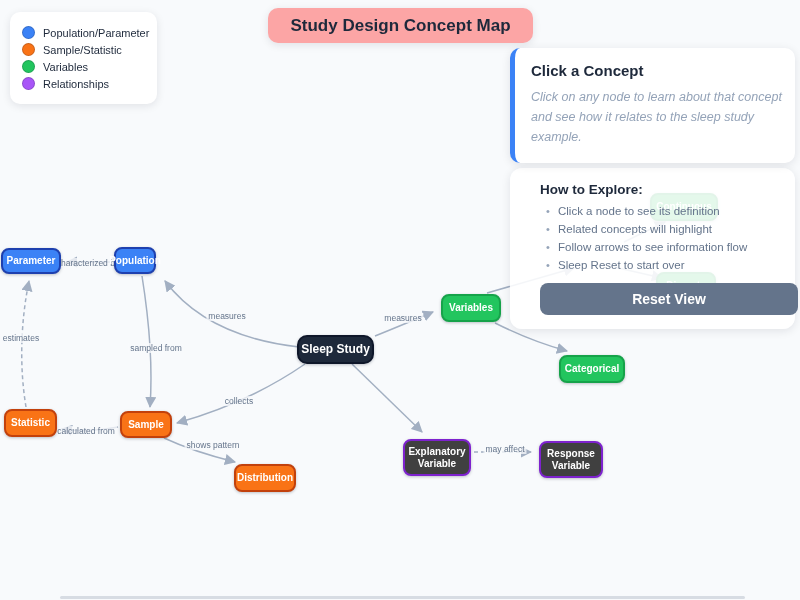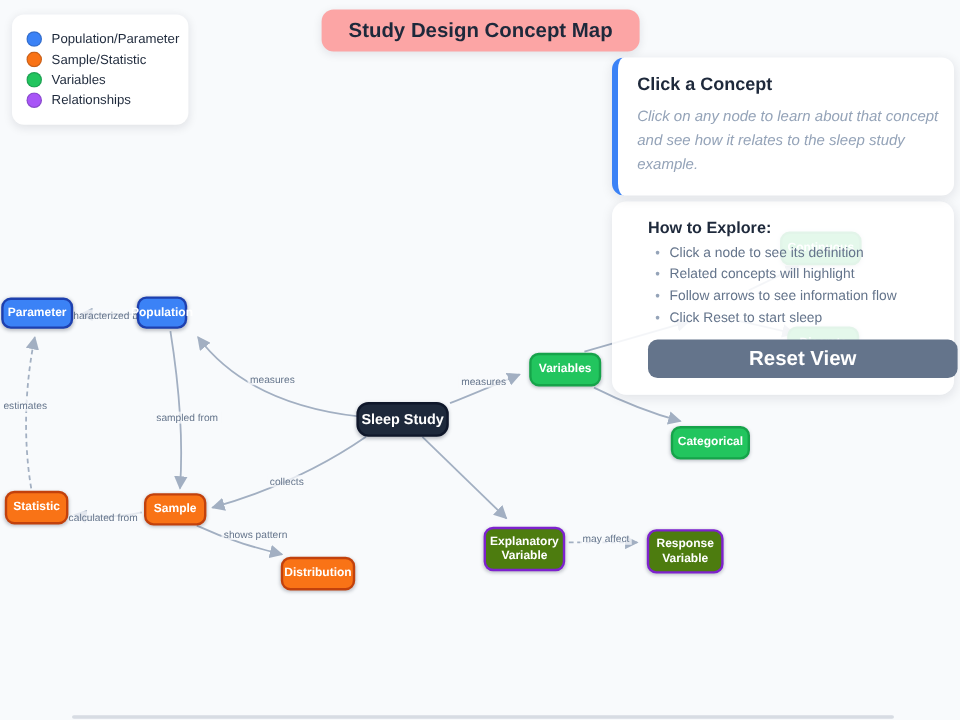--- a/index.html
+++ b/index.html
@@ -21,21 +21,21 @@
     display:flex; align-items:center; justify-content:center;
     border-radius:8px; border:2px solid;
     color:#fff; font-weight:bold; font-size:10px; line-height:1.15;
     text-align:center; cursor:pointer;
     box-shadow:0 1px 3px rgba(15,23,42,0.25);
     padding:2px;
   }
   .n-blue   { background:#3b82f6; border-color:#1e40af; }
   .n-orange { background:#f97316; border-color:#c2410c; }
   .n-green  { background:#22c55e; border-color:#16a34a; }
-  .n-purple { background:#4d7c0f; border-color:#7e22ce; }
+  .n-purple { background:#404040; border-color:#7e22ce; }
   .n-dark   { background:#1e293b; border-color:#0f172a; border-radius:10px; font-size:12px; }
 
   #node-parameter   { left:1px;   top:248px; width:60px; height:26px; }
   #node-population  { left:114px; top:247px; width:42px; height:27px; }
   #node-sleep-study { left:297px; top:335px; width:77px; height:29px; }
   #node-variables   { left:441px; top:294px; width:60px; height:28px; }
   #node-categorical { left:559px; top:355px; width:66px; height:28px; }
   #node-quantitative{ left:558px; top:238px; width:79px; height:29px; }
   #node-continuous  { left:650px; top:193px; width:68px; height:28px; }
   #node-discrete    { left:656px; top:272px; width:60px; height:28px; }
@@ -104,21 +104,21 @@
   .explore-panel ul { list-style:none; margin:0 0 12px 4px; }
   .explore-panel li {
     font-size:11.5px; color:#64748b; margin:6px 0;
     padding-left:14px; position:relative;
   }
   .explore-panel li::before {
     content:"•"; position:absolute; left:2px; top:0; color:#94a3b8; font-size:11px;
   }
   .reset-btn {
     width:258px; height:32px; border:none; border-radius:8px;
-    background:#64748b; color:#ffffff; font-weight:bold; font-size:17px;
+    background:#64748b; color:#ffffff; font-weight:bold; font-size:14px;
     font-family:"Liberation Sans", sans-serif; cursor:pointer; display:block;
   }
 
   
   .hscrollbar {
     position:absolute; left:60px; top:596px; width:685px; height:3px; z-index:4;
     background:rgba(100,116,139,0.22); border-radius:2px;
   }
 </style>
 </head>
@@ -212,20 +212,20 @@
     <h2>Click a Concept</h2>
     <p>Click on any node to learn about that concept and see how it relates to the sleep study example.</p>
   </div>
 
   <div class="explore-panel">
     <h3>How to Explore:</h3>
     <ul>
       <li>Click a node to see its definition</li>
       <li>Related concepts will highlight</li>
       <li>Follow arrows to see information flow</li>
-      <li>Click Reset to start sleep</li>
+      <li>Sleep Reset to start over</li>
     </ul>
     <button class="reset-btn">Reset View</button>
   </div>
 
   <div class="hscrollbar"></div>
 
 </div>
 
 </body></html>

